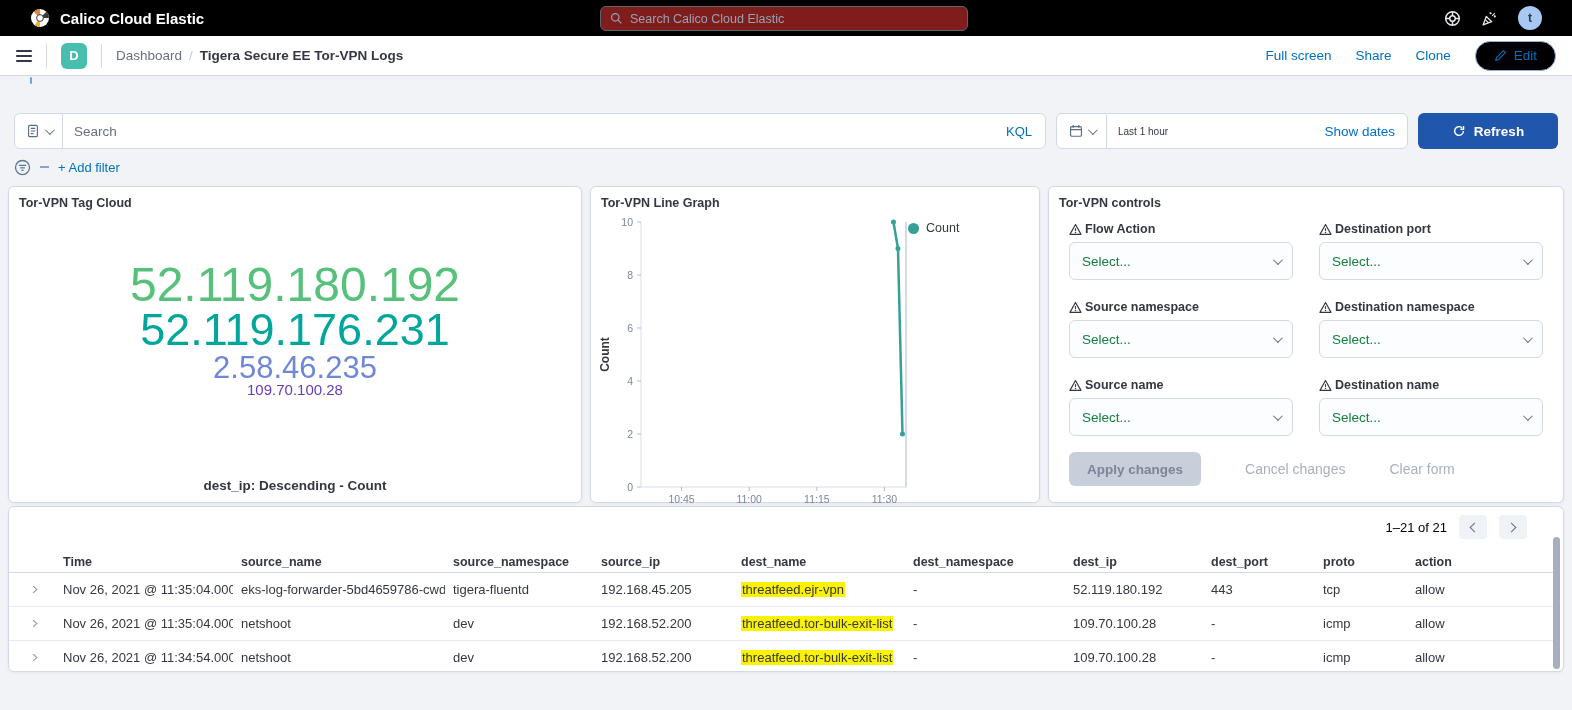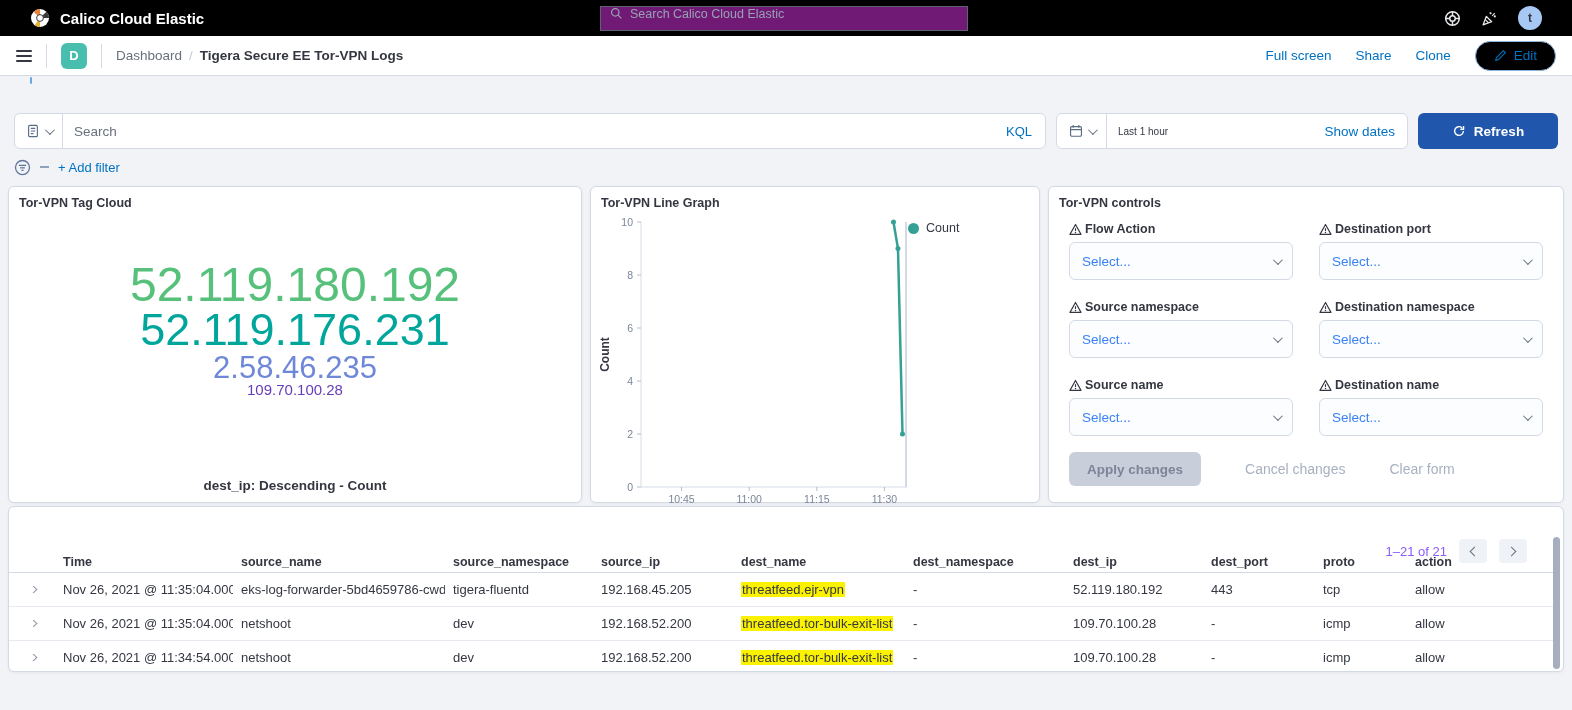--- a/index.html
+++ b/index.html
@@ -9,21 +9,21 @@
     background:#F1F3F7;
     color:#343741;
     position:relative;
     font-size:13px;
   }
   svg text { font-family:"Liberation Sans", sans-serif; }
 
   
   .topbar{height:36px;background:#000;display:flex;align-items:center;padding:0 30px;position:relative;}
   .brand{display:flex;align-items:center;gap:10px;color:#fff;font-size:15px;font-weight:600;}
-  .topbar-search{position:absolute;left:600px;top:6px;width:368px;height:25px;border:1px solid #5d6470;border-radius:0;display:flex;align-items:flex-start;gap:7px;padding:0 9px;color:#98A2B3;font-size:12.5px;background:#701a75;}
+  .topbar-search{position:absolute;left:600px;top:6px;width:368px;height:25px;border:1px solid #5d6470;border-radius:6px;display:flex;align-items:center;gap:7px;padding:0 9px;color:#98A2B3;font-size:12.5px;background:#7f1d1d;}
   .topbar-right{margin-left:auto;display:flex;align-items:center;gap:20px;}
   .avatar{width:24px;height:24px;border-radius:50%;background:#A7C8F2;color:#343741;font-size:12px;font-weight:700;display:flex;align-items:center;justify-content:center;}
 
   
   .navbar{height:40px;background:#fff;border-bottom:1px solid #D3DAE6;display:flex;align-items:center;padding:0 16px;gap:14px;}
   .hamburger{display:flex;flex-direction:column;gap:3px;cursor:pointer;}
   .hamburger span{display:block;width:16px;height:2px;background:#343741;border-radius:1px;}
   .vdiv{width:1px;height:24px;background:#D3DAE6;}
   .app-badge{width:26px;height:26px;border-radius:6px;background:#47BEAE;color:#fff;font-size:13px;font-weight:700;display:flex;align-items:center;justify-content:center;}
   .breadcrumb{display:flex;align-items:center;gap:7px;font-size:13.5px;}
@@ -64,29 +64,29 @@
   
   .chart-wrap{position:absolute;top:26px;left:8px;width:434px;height:312px;}
   .legend{position:absolute;left:309px;top:8px;display:flex;align-items:center;gap:7px;font-size:12.5px;color:#343741;}
   .legend-dot{width:11px;height:11px;border-radius:50%;}
   .tick{font-size:10.5px;fill:#7A8699;}
   .axis-title{font-size:12px;font-weight:700;fill:#343741;}
 
   
   .controls-grid{padding:12px 20px 0;display:grid;grid-template-columns:1fr 1fr;column-gap:26px;row-gap:20px;}
   .ctl-label{display:flex;align-items:center;gap:3px;font-size:12.5px;font-weight:700;margin-bottom:6px;color:#343741;}
-  .ctl-select{height:38px;border:1px solid #D3DAE6;border-radius:6px;background:#FBFDFE;display:flex;align-items:center;padding:0 12px;color:#3b82f6;font-size:13.5px;cursor:pointer;}
+  .ctl-select{height:38px;border:1px solid #D3DAE6;border-radius:6px;background:#FBFDFE;display:flex;align-items:center;padding:0 12px;color:#15803d;font-size:13.5px;cursor:pointer;}
   .ctl-select .chevron{margin-left:auto;}
   .controls-buttons{padding:16px 20px;display:flex;align-items:center;gap:44px;}
   .apply-btn{height:34px;padding:0 18px;border:none;border-radius:6px;background:#C9CFDA;color:#7C8598;font-size:13.5px;font-weight:700;cursor:default;}
   .ghost-btn{color:#A8B0C0;font-size:14px;background:none;border:none;cursor:default;}
 
   
   .table-panel{margin:0 8px;height:166px;background:#fff;border:1px solid #D3DAE6;border-radius:6px;position:relative;overflow:hidden;box-shadow:0 1px 3px rgba(31,38,46,.06);}
-  .pagination{position:absolute;right:36px;top:32px;display:flex;align-items:center;gap:12px;font-size:13px;color:#8b5cf6;}
+  .pagination{position:absolute;right:36px;top:8px;display:flex;align-items:center;gap:12px;font-size:13px;color:#000000;}
   .page-btn{width:28px;height:24px;border-radius:4px;background:#EFF2F7;border:none;display:flex;align-items:center;justify-content:center;cursor:pointer;}
   .pchev{width:7px;height:7px;border-right:1.8px solid #69707D;border-bottom:1.8px solid #69707D;display:inline-block;}
   .pchev.left{transform:rotate(135deg);margin-left:3px;}
   .pchev.right{transform:rotate(-45deg);margin-right:3px;}
   .grid-table{position:absolute;top:44px;left:0;right:10px;}
   .trow{display:grid;grid-template-columns:46px 178px 212px 148px 140px 172px 160px 138px 112px 92px 1fr;align-items:center;}
   .thead{height:22px;border-bottom:1px solid #D3DAE6;}
   .th{font-size:12.5px;font-weight:700;padding:0 8px;cursor:pointer;}
   .tbody-row{height:34px;border-bottom:1px solid #E7EBF1;}
   .td{font-size:13px;padding:0 8px;color:#343741;white-space:nowrap;overflow:hidden;}

